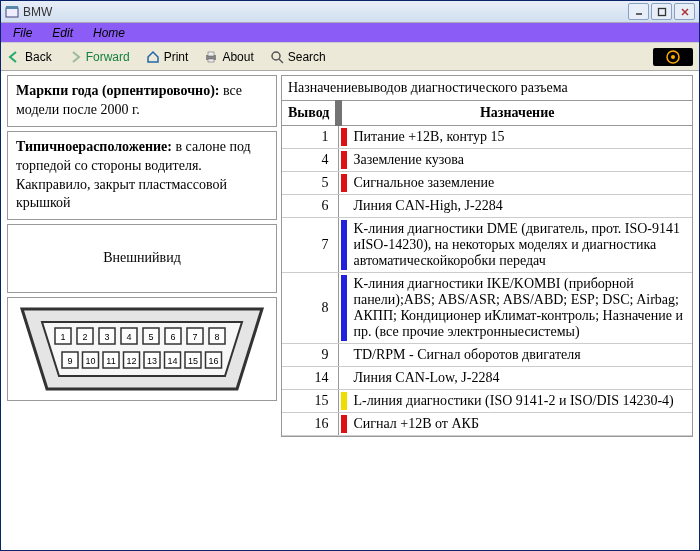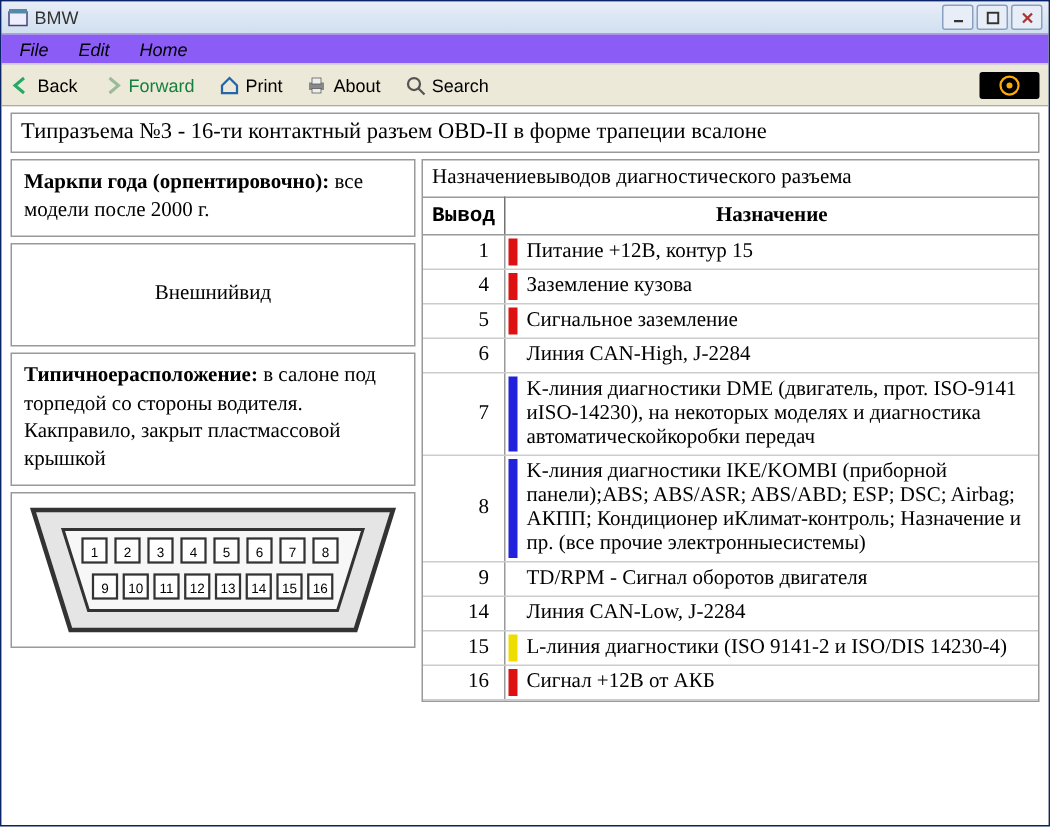--- a/index.html
+++ b/index.html
@@ -141,21 +141,21 @@
     font-family: "Times New Roman", serif;
     font-size: 14px;
   }
   table.pins th {
     font-weight: bold;
     text-align: center;
     padding: 4px 6px;
     border-top: 1px solid #999;
     border-bottom: 1px solid #999;
   }
-  table.pins th:first-child { border-right: 1px solid #737373; width: 52px; font-family: Liberation Mono, monospace; }
+  table.pins th:first-child { border-right: 7px solid #737373; width: 52px; }
   table.pins td {
     padding: 3px 6px;
     vertical-align: middle;
     border-bottom: 1px solid #ccc;
   }
   table.pins td.num {
     text-align: right;
     border-right: 1px solid #999;
     width: 52px;
     padding-right: 10px;
@@ -256,33 +256,32 @@
   <div class="tool-spacer"></div>
   <div class="brand-badge">
     <svg viewBox="0 0 14 14">
         <circle cx="7" cy="7" r="6" fill="none" stroke="#fa0" stroke-width="1.5"></circle>
         <circle cx="7" cy="7" r="2" fill="#fa0"></circle>
       </svg>
   </div>
 </div>
 
 <div class="content">
-  <div class="headerbox">Типразъема №3 - 16-ти контактный разъем OBD-II в форме трапеции всалоне</div>
 
   <div class="layout">
 
     <div class="leftcol">
       <div class="box">
         <b>Маркпи года (орпентировочно):</b><span> все модели после 2000 г.</span>
       </div>
+      <div class="box">
+        <b>Типичноерасположение:</b><span> в салоне под торпедой со стороны водителя. Какправило, закрыт пластмассовой крышкой</span>
+      </div>
       <div class="box center">
         <span>Внешнийвид</span>
-      </div>
-      <div class="box">
-        <b>Типичноерасположение:</b><span> в салоне под торпедой со стороны водителя. Какправило, закрыт пластмассовой крышкой</span>
       </div>
       <div class="connector-box">
         <svg class="connector-svg" viewBox="0 0 250 90">
           <path d="M5 5 L245 5 L220 85 L30 85 Z" fill="#e5e5e5" stroke="#333" stroke-width="3"></path>
           <path d="M25 18 L225 18 L208 72 L42 72 Z" fill="#f7f7f7" stroke="#333" stroke-width="2"></path>
           <g id="pins-top">
               <rect x="38" y="24" width="16" height="16" fill="#fff" stroke="#333" stroke-width="1.5"></rect>
               <text x="46" y="36" text-anchor="middle" font-size="9" fill="#000">1</text>
               <rect x="60" y="24" width="16" height="16" fill="#fff" stroke="#333" stroke-width="1.5"></rect>
               <text x="68" y="36" text-anchor="middle" font-size="9" fill="#000">2</text>

